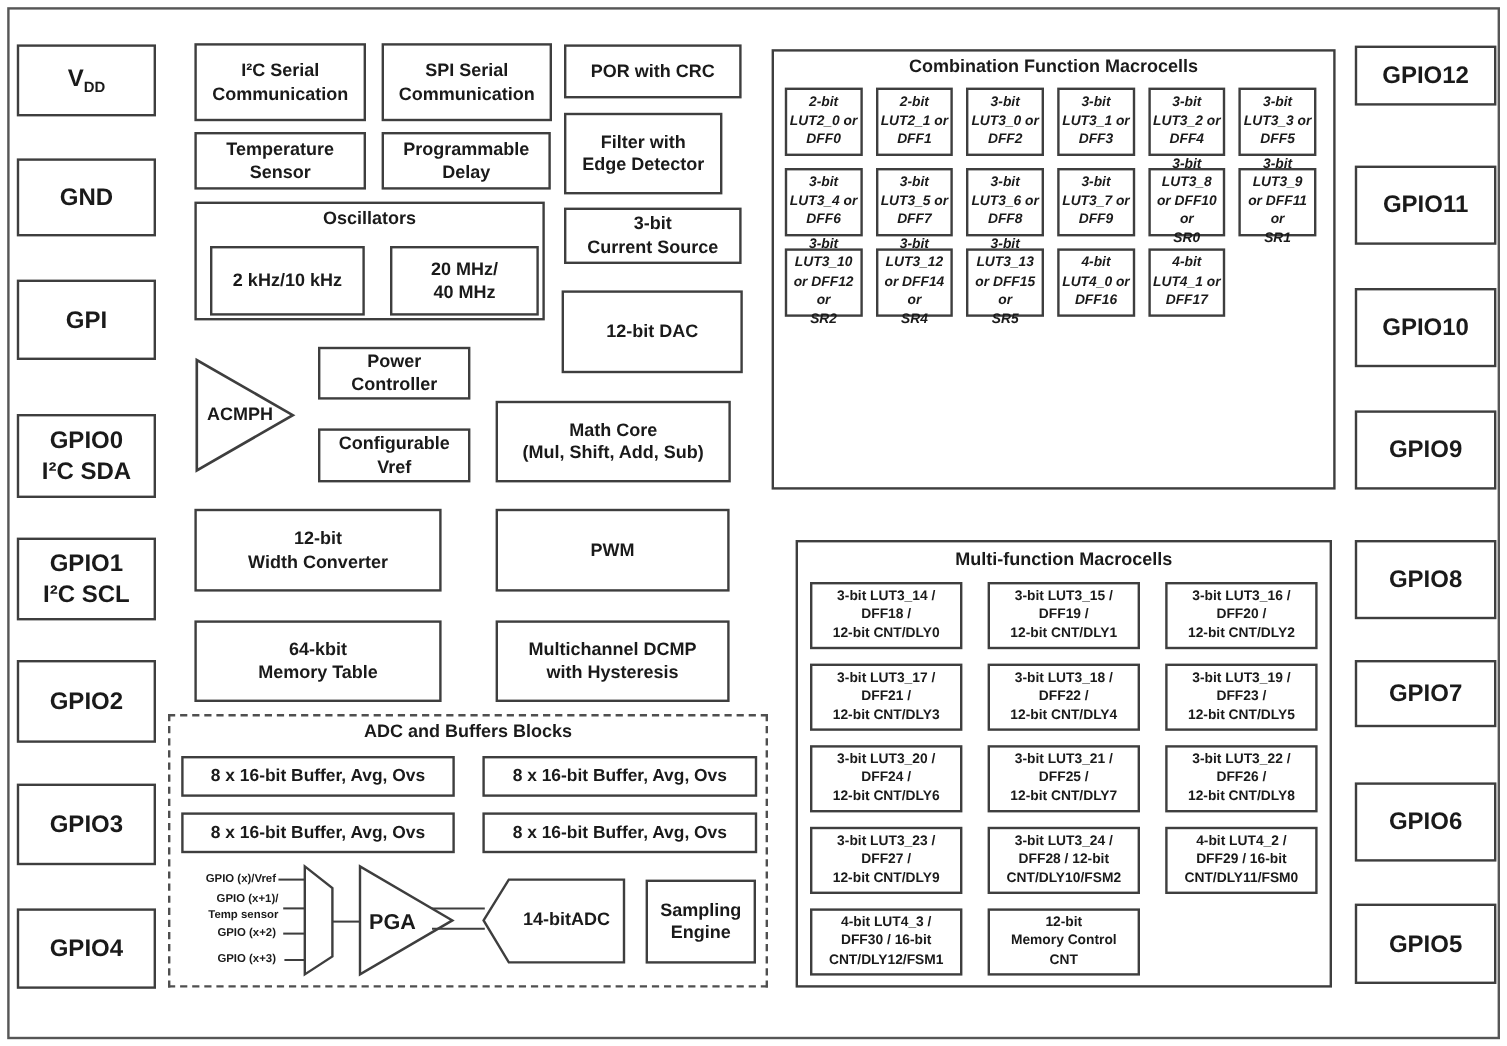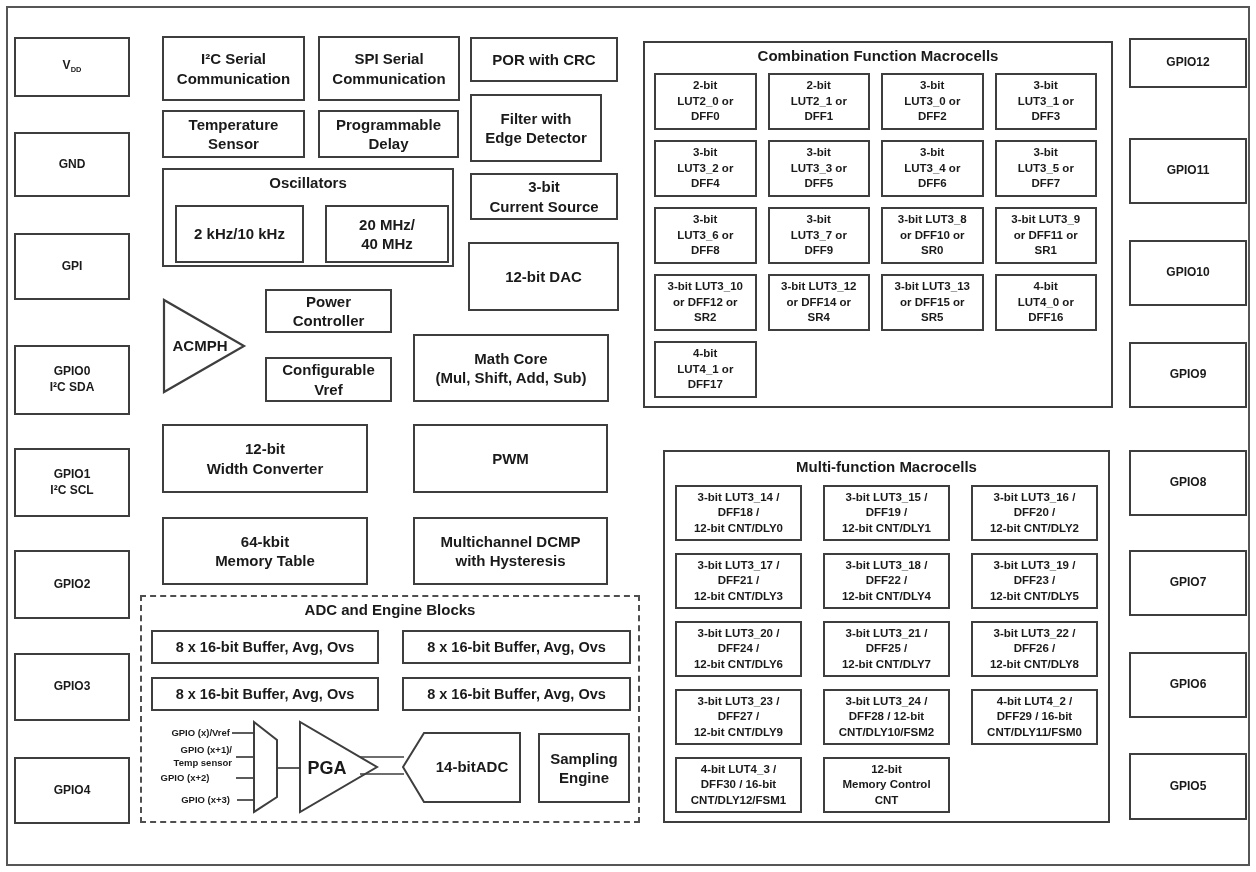--- a/index.html
+++ b/index.html
@@ -7,60 +7,60 @@
   }
   html,body{margin:0;padding:0;background:#fff;}
   .stage{
     position:relative; width:1256px; height:872px; background:var(--bg);
     font-family:"Liberation Sans","DejaVu Sans",sans-serif; color:var(--text);
     font-weight:bold; overflow:hidden;
   }
   .chip-outline{position:absolute;left:6px;top:6px;width:1240px;height:856px;border:2px solid var(--outer);}
   .pin{position:absolute;left:14px;width:116px;border:2px solid var(--border);background:#fff;
        display:flex;flex-direction:column;justify-content:center;align-items:center;
-       font-size:12px;line-height:1.3;text-align:right;box-sizing:border-box;}
+       font-size:20px;line-height:1.3;text-align:right;box-sizing:border-box;}
   .pins-right .pin{left:1129px;width:118px;}
   .pins-left .pin:nth-of-type(1){top:37px;height:60px}
   .pins-left .pin:nth-of-type(2){top:132px;height:65px}
   .pins-left .pin:nth-of-type(3){top:233px;height:67px}
   .pins-left .pin:nth-of-type(4){top:345px;height:70px}
   .pins-left .pin:nth-of-type(5){top:448px;height:69px}
   .pins-left .pin:nth-of-type(6){top:550px;height:69px}
   .pins-left .pin:nth-of-type(7){top:653px;height:68px}
   .pins-left .pin:nth-of-type(8){top:757px;height:67px}
   .pins-right .pin:nth-of-type(1){top:38px;height:50px}
   .pins-right .pin:nth-of-type(2){top:138px;height:66px}
   .pins-right .pin:nth-of-type(3){top:240px;height:66px}
   .pins-right .pin:nth-of-type(4){top:342px;height:66px}
   .pins-right .pin:nth-of-type(5){top:450px;height:66px}
-  .pins-right .pin:nth-of-type(6){top:550px;height:66px}
+  .pins-right .pin:nth-of-type(6){top:550px;height:56px}
   .pins-right .pin:nth-of-type(7){top:652px;height:66px}
   .pins-right .pin:nth-of-type(8){top:753px;height:67px}
   sub{font-size:0.62em;}
   .ln{display:block;}
   .blk{position:absolute;border:2px solid var(--border);background:#fff;box-sizing:border-box;
        display:flex;flex-direction:column;justify-content:center;align-items:center;
        font-size:15px;line-height:1.28;text-align:center;}
   .group{position:absolute;border:2px solid var(--border);background:#fff;box-sizing:border-box;}
   .group-title{position:absolute;left:0;right:0;top:4px;text-align:center;font-size:15px;}
   .dashed{position:absolute;border:2px dashed #4f4f4f;background:#fff;box-sizing:border-box;}
   .bufbox{position:absolute;border:2px solid var(--border);background:#fff;box-sizing:border-box;
        display:flex;justify-content:center;align-items:center;font-size:14.5px;}
   .cellgrid{position:absolute;display:grid;}
-  .cf-grid{left:9px;right:14px;top:30px;grid-template-columns:repeat(4,1fr);column-gap:11px;row-gap:10px;}
+  .cf-grid{left:9px;right:14px;top:30px;grid-template-columns:repeat(6,1fr);column-gap:11px;row-gap:10px;font-style:italic;}
   .mf-grid{left:10px;right:10px;top:33px;grid-template-columns:repeat(3,1fr);column-gap:21px;row-gap:12px;}
   .cell{border:2px solid var(--border);background:#fff;box-sizing:border-box;
        display:flex;flex-direction:column;justify-content:center;align-items:center;
        font-size:11.5px;line-height:15.5px;text-align:center;}
   .cf-grid .cell{height:57px;}
   .mf-grid .cell{height:56px;}
   .muxlab{position:absolute;left:140px;width:90px;text-align:right;font-size:9.5px;line-height:12.5px;}
   .mux-labels .muxlab:nth-of-type(1){top:727px;}
   .mux-labels .muxlab:nth-of-type(2){top:744px;width:92px;}
-  .mux-labels .muxlab:nth-of-type(3){top:772px;text-align:center;}
+  .mux-labels .muxlab:nth-of-type(3){top:772px;}
   .mux-labels .muxlab:nth-of-type(4){top:794px;}
   .shape-label{position:absolute;text-align:center;}
   svg{position:absolute;overflow:visible;}
 </style>
 </head>
 <body>
 
 <div class="stage">
   <div class="chip-outline"></div>
 
@@ -192,21 +192,21 @@
   <div class="blk" style="left:162px;top:517px;width:206px;height:68px">
       <span class="ln">64-kbit</span>
       <span class="ln">Memory Table</span>
     </div>
   <div class="blk" style="left:413px;top:517px;width:195px;height:68px">
       <span class="ln">Multichannel DCMP</span>
       <span class="ln">with Hysteresis</span>
     </div>
 
   <div class="dashed" style="left:140px;top:595px;width:500px;height:228px">
-    <div class="group-title">ADC and Engine Blocks</div>
+    <div class="group-title">ADC and Buffers Blocks</div>
   </div>
   <div class="buffers">
 
   <div class="bufbox">8 x 16-bit Buffer, Avg, Ovs</div>
       <div class="bufbox">8 x 16-bit Buffer, Avg, Ovs</div>
       <div class="bufbox">8 x 16-bit Buffer, Avg, Ovs</div>
       <div class="bufbox">8 x 16-bit Buffer, Avg, Ovs</div>
     </div>
   <style>
     .buffers .bufbox:nth-of-type(1){left:151px;top:630px;width:228px;height:34px}

